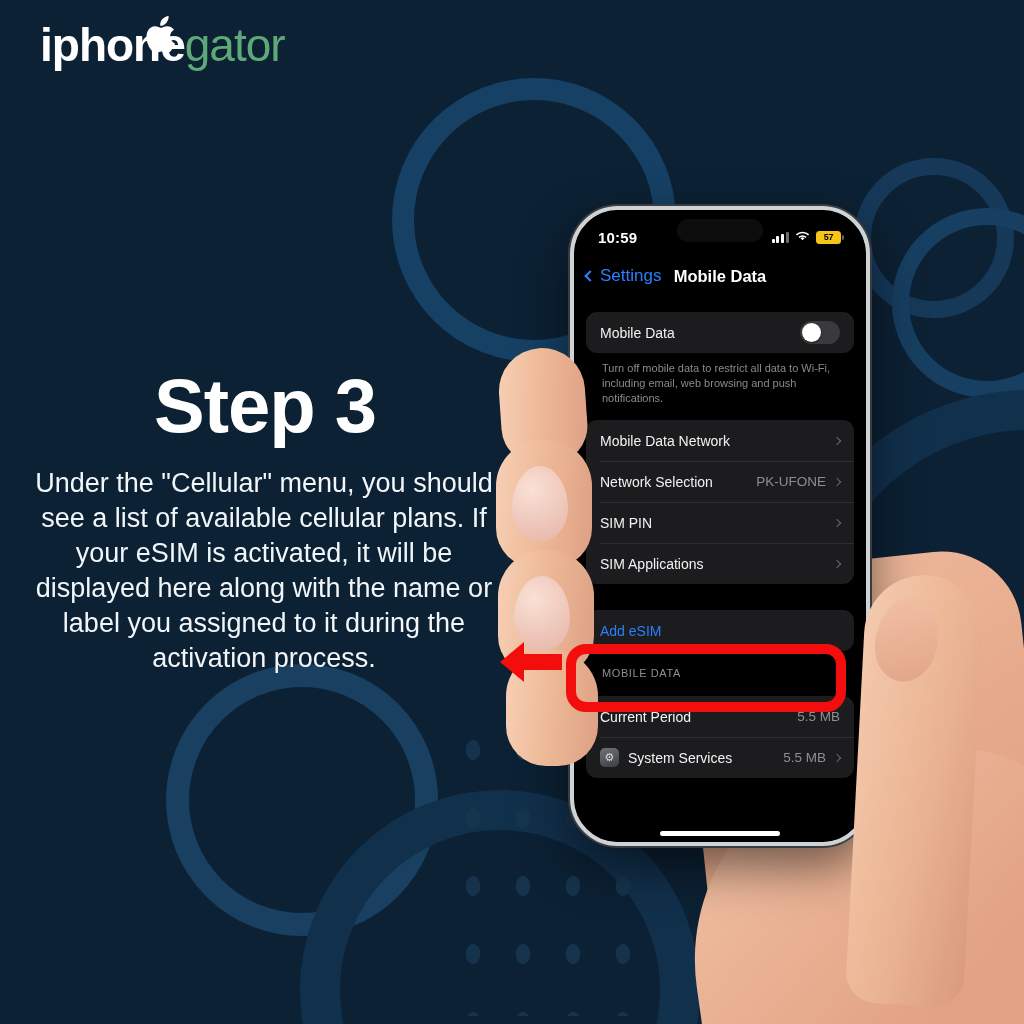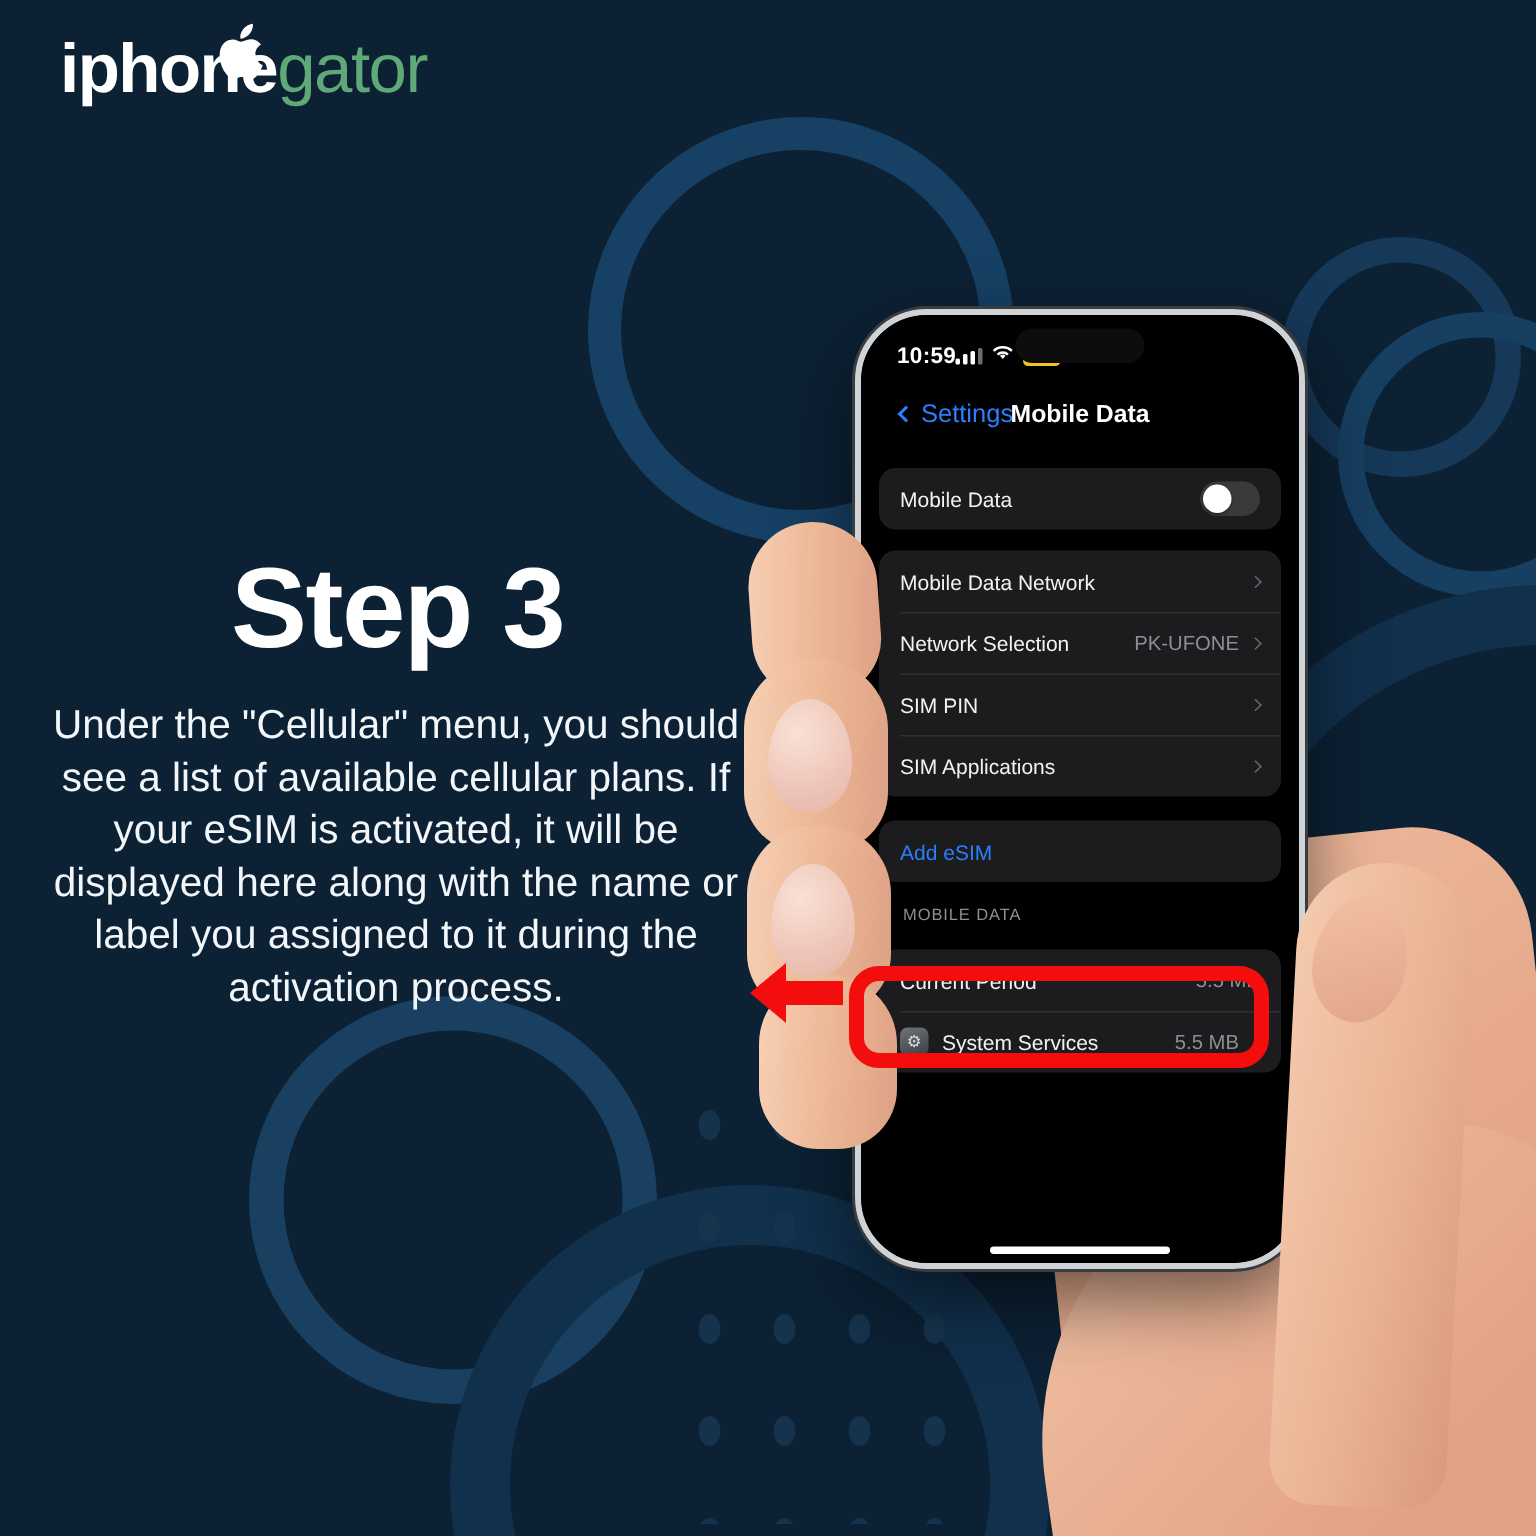--- a/index.html
+++ b/index.html
@@ -95,21 +95,21 @@
            display:flex; flex-direction:column; }
 
   .island{
     position:absolute; left:50%; top:9px; transform:translateX(-50%);
     width:86px; height:23px; border-radius:14px; background:#0d0d0d;
   }
 
   
   .statusbar{
     height:44px; flex:0 0 44px; display:flex; align-items:center;
-    padding:10px 22px 0 24px; color:#fff;
+    justify-content:space-between; padding:10px 22px 0 24px; color:#fff;
   }
   .st-time{ font-size:15px; font-weight:600; letter-spacing:.2px; }
   .st-right{ display:flex; align-items:center; gap:6px; }
   .bars{ display:flex; align-items:flex-end; gap:1.8px; height:11px; }
   .bars i{ width:3px; background:#fff; border-radius:1px; display:block; }
   .bars i:nth-child(1){ height:4px; }
   .bars i:nth-child(2){ height:6.5px; }
   .bars i:nth-child(3){ height:9px; }
   .bars i:nth-child(4){ height:11px; background:#6d6d6d; }
   .batt{
@@ -117,21 +117,21 @@
   }
   .batt-body{
     width:25px; height:13px; background:#f5c518; border-radius:3.5px;
     display:flex; align-items:center; justify-content:center;
     font-size:9px; font-weight:700; color:#000; letter-spacing:-.2px;
   }
   .batt-tip{ width:2px; height:5px; background:#6a6a6a; border-radius:0 2px 2px 0; margin-left:1px; }
 
   
   .navbar{
-    flex:0 0 44px; display:flex; align-items:center; position:relative; padding:0 26px;
+    flex:0 0 44px; display:flex; align-items:center; position:relative; padding:0 12px;
   }
   .nav-back{ display:flex; align-items:center; color:#2b7fff; font-size:17px; gap:3px; }
   .chev-l{ width:8px; height:8px; border-left:2.4px solid #2b7fff; border-bottom:2.4px solid #2b7fff;
            transform:rotate(45deg); display:inline-block; margin-right:3px; }
   .nav-title{
     position:absolute; left:0; right:0; text-align:center; color:#fff;
     font-size:16.5px; font-weight:600; pointer-events:none;
   }
 
   
@@ -149,21 +149,21 @@
   .row-value{ color:#8e8e93; font-size:13.5px; }
   .chev{ width:6px; height:6px; border-top:1.8px solid #6a6a6e; border-right:1.8px solid #6a6a6e;
          transform:rotate(45deg); display:inline-block; }
   .toggle{ width:40px; height:23px; border-radius:12px; background:#3a3a3c; position:relative; }
   .toggle .knob{ position:absolute; left:2px; top:2px; width:19px; height:19px; border-radius:50%;
                  background:#fff; box-shadow:0 1px 2px rgba(0,0,0,.5); }
   .footnote{ color:#8a8a8e; font-size:11px; line-height:15px; padding:8px 16px 0 16px; }
   .sect-header{ color:#8e8e93; font-size:11px; letter-spacing:.6px; padding:16px 16px 5px 16px; }
 
   
-  .esim-group{ background:#1c1c1e; border-radius:11px; margin-top:16px; }
+  .esim-group{ background:#1c1c1e; border-radius:11px; margin-top:26px; }
   .esim-row{ height:41px; display:flex; align-items:center; padding:0 14px; }
   .esim-label{ color:#2b7fff; font-size:14px; }
 
   .sys-icon{
     width:19px; height:19px; border-radius:5px;
     background:linear-gradient(160deg,#6f7378,#3b3f44);
     display:flex; align-items:center; justify-content:center; font-size:11px; color:#d8dade;
     margin-right:9px;
   }
   .home-ind{
@@ -246,20 +246,21 @@
     <div class="content">
 
       <div class="group">
         <div class="row">
           <span class="row-label">Mobile Data</span>
           <span class="toggle">
               <span class="knob"></span>
             </span>
         </div>
       </div>
+      <div class="footnote">Turn off mobile data to restrict all data to Wi-Fi, including email, web browsing and push notifications.</div>
 
       <div class="group">
         <div class="row">
           <span class="row-label">Mobile Data Network</span>
           <span class="row-right">
               <span class="chev"></span>
             </span>
         </div>
         <div class="row">
           <span class="row-label">Network Selection</span>

